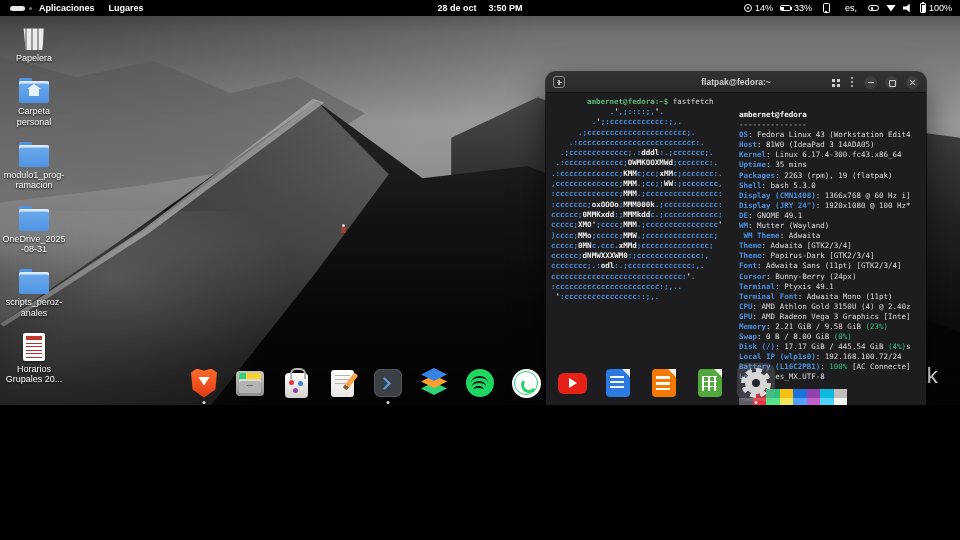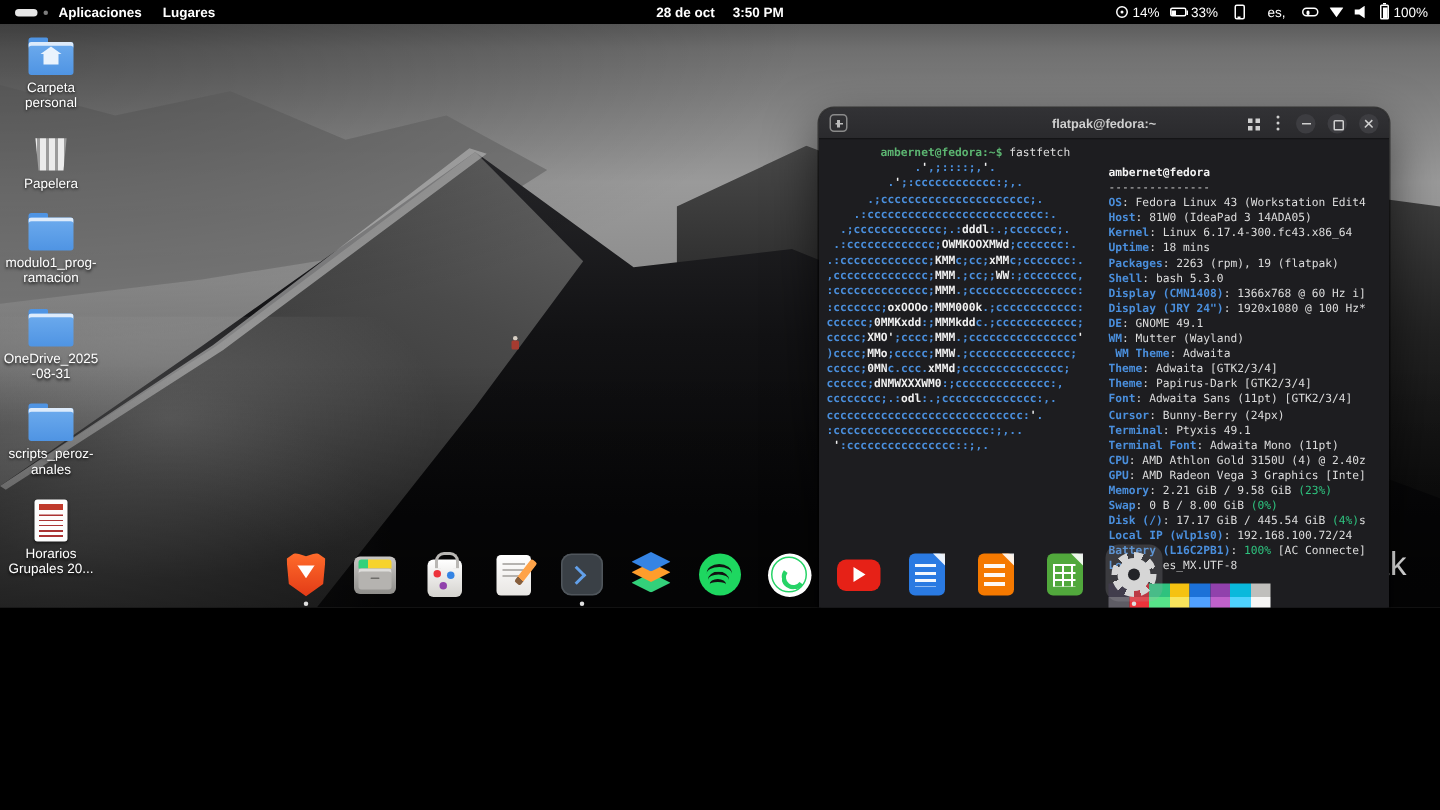--- a/index.html
+++ b/index.html
@@ -213,28 +213,28 @@
         <span class="i-wifi" style="margin-left:4px;"></span>
         <span class="i-vol" style="margin-left:4px;"></span>
         <span class="i-battv" style="margin-left:4px;"></span>
         <span>100%</span>
       </span>
     </div>
   </div>
 
   <div class="dicons">
       <div class="dicon">
+        <div class="dimg di-trash"></div>
+        <div class="dlabel">Papelera</div>
+      </div>
+      <div class="dicon">
         <div class="dimg di-folder">
           <i></i>
         </div>
         <div class="dlabel">Carpeta personal</div>
-      </div>
-      <div class="dicon">
-        <div class="dimg di-trash"></div>
-        <div class="dlabel">Papelera</div>
       </div>
       <div class="dicon">
         <div class="dimg di-folder"></div>
         <div class="dlabel">modulo1_prog-ramacion</div>
       </div>
       <div class="dicon">
         <div class="dimg di-folder"></div>
         <div class="dlabel">OneDrive_2025-08-31</div>
       </div>
       <div class="dicon">
@@ -261,21 +261,21 @@
     </div>
     <div class="term-content">
       <div class="tline top-prompt"><span class="prompt">ambernet@fedora:~$</span><span> </span><span>fastfetch</span></div>
       <pre class="art"><div><span>             .</span><span class="art-w">'</span><span>,;::::;,</span><span class="art-w">'</span><span>.</span></div><div><span>         .</span><span class="art-w">'</span><span>;:cccccccccccc:;,.</span></div><div><span>      .;cccccccccccccccccccccc;.</span></div><div><span>    .:cccccccccccccccccccccccccc:.</span></div><div><span>  .;ccccccccccccc;.:</span><span class="art-w">dddl</span><span>:.;ccccccc;.</span></div><div><span> .:ccccccccccccc;</span><span class="art-w">OWMKOOXMWd</span><span>;ccccccc:.</span></div><div><span>.:ccccccccccccc;</span><span class="art-w">KMM</span><span>c;cc;</span><span class="art-w">xMM</span><span>c;ccccccc:.</span></div><div><span>,cccccccccccccc;</span><span class="art-w">MMM</span><span>.;cc;;</span><span class="art-w">WW</span><span>:;cccccccc,</span></div><div><span>:cccccccccccccc;</span><span class="art-w">MMM</span><span>.;cccccccccccccccc:</span></div><div><span>:ccccccc;</span><span class="art-w">oxOOOo</span><span>;</span><span class="art-w">MMM000k</span><span>.;cccccccccccc:</span></div><div><span>cccccc;</span><span class="art-w">0MMKxdd</span><span>:;</span><span class="art-w">MMMkdd</span><span>c.;cccccccccccc;</span></div><div><span>ccccc;</span><span class="art-w">XMO'</span><span>;cccc;</span><span class="art-w">MMM</span><span>.;cccccccccccccccc</span><span class="art-w">'</span></div><div><span>)cccc;</span><span class="art-w">MMo</span><span>;ccccc;</span><span class="art-w">MMW</span><span>.;ccccccccccccccc;</span></div><div><span>ccccc;</span><span class="art-w">0MN</span><span>c.ccc.</span><span class="art-w">xMMd</span><span>;ccccccccccccccc;</span></div><div><span>cccccc;</span><span class="art-w">dNMWXXXWM0</span><span>:;cccccccccccccc:,</span></div><div><span>cccccccc;.:</span><span class="art-w">odl</span><span>:.;cccccccccccccc:,.</span></div><div><span>ccccccccccccccccccccccccccccc:</span><span class="art-w">'</span><span>.</span></div><div><span>:ccccccccccccccccccccccc:;,..</span></div><div><span> </span><span class="art-w">'</span><span>:cccccccccccccccc::;,.</span></div></pre>
       <div class="finfo">
           <div class="iline ihead">ambernet@fedora</div>
           <div class="iline isep">---------------</div>
           <div class="iline"><span class="ilbl">OS</span><span>: </span><span>Fedora Linux 43 (Workstation Edit4</span></div>
           <div class="iline"><span class="ilbl">Host</span><span>: </span><span>81W0 (IdeaPad 3 14ADA05)</span></div>
           <div class="iline"><span class="ilbl">Kernel</span><span>: </span><span>Linux 6.17.4-300.fc43.x86_64</span></div>
-          <div class="iline"><span class="ilbl">Uptime</span><span>: </span><span>18 mins</span></div>
+          <div class="iline"><span class="ilbl">Uptime</span><span>: </span><span>35 mins</span></div>
           <div class="iline"><span class="ilbl">Packages</span><span>: </span><span>2263 (rpm), 19 (flatpak)</span></div>
           <div class="iline"><span class="ilbl">Shell</span><span>: </span><span>bash 5.3.0</span></div>
           <div class="iline"><span class="ilbl">Display (CMN1408)</span><span>: </span><span>1366x768 @ 60 Hz i]</span></div>
           <div class="iline"><span class="ilbl">Display (JRY 24")</span><span>: </span><span>1920x1080 @ 100 Hz*</span></div>
           <div class="iline"><span class="ilbl">DE</span><span>: </span><span>GNOME 49.1</span></div>
           <div class="iline"><span class="ilbl">WM</span><span>: </span><span>Mutter (Wayland)</span></div>
           <div class="iline"><span class="ilbl"> WM Theme</span><span>: </span><span>Adwaita</span></div>
           <div class="iline"><span class="ilbl">Theme</span><span>: </span><span>Adwaita [GTK2/3/4]</span></div>
           <div class="iline"><span class="ilbl">Theme</span><span>: </span><span>Papirus-Dark [GTK2/3/4]</span></div>
           <div class="iline"><span class="ilbl">Font</span><span>: </span><span>Adwaita Sans (11pt) [GTK2/3/4]</span></div>

